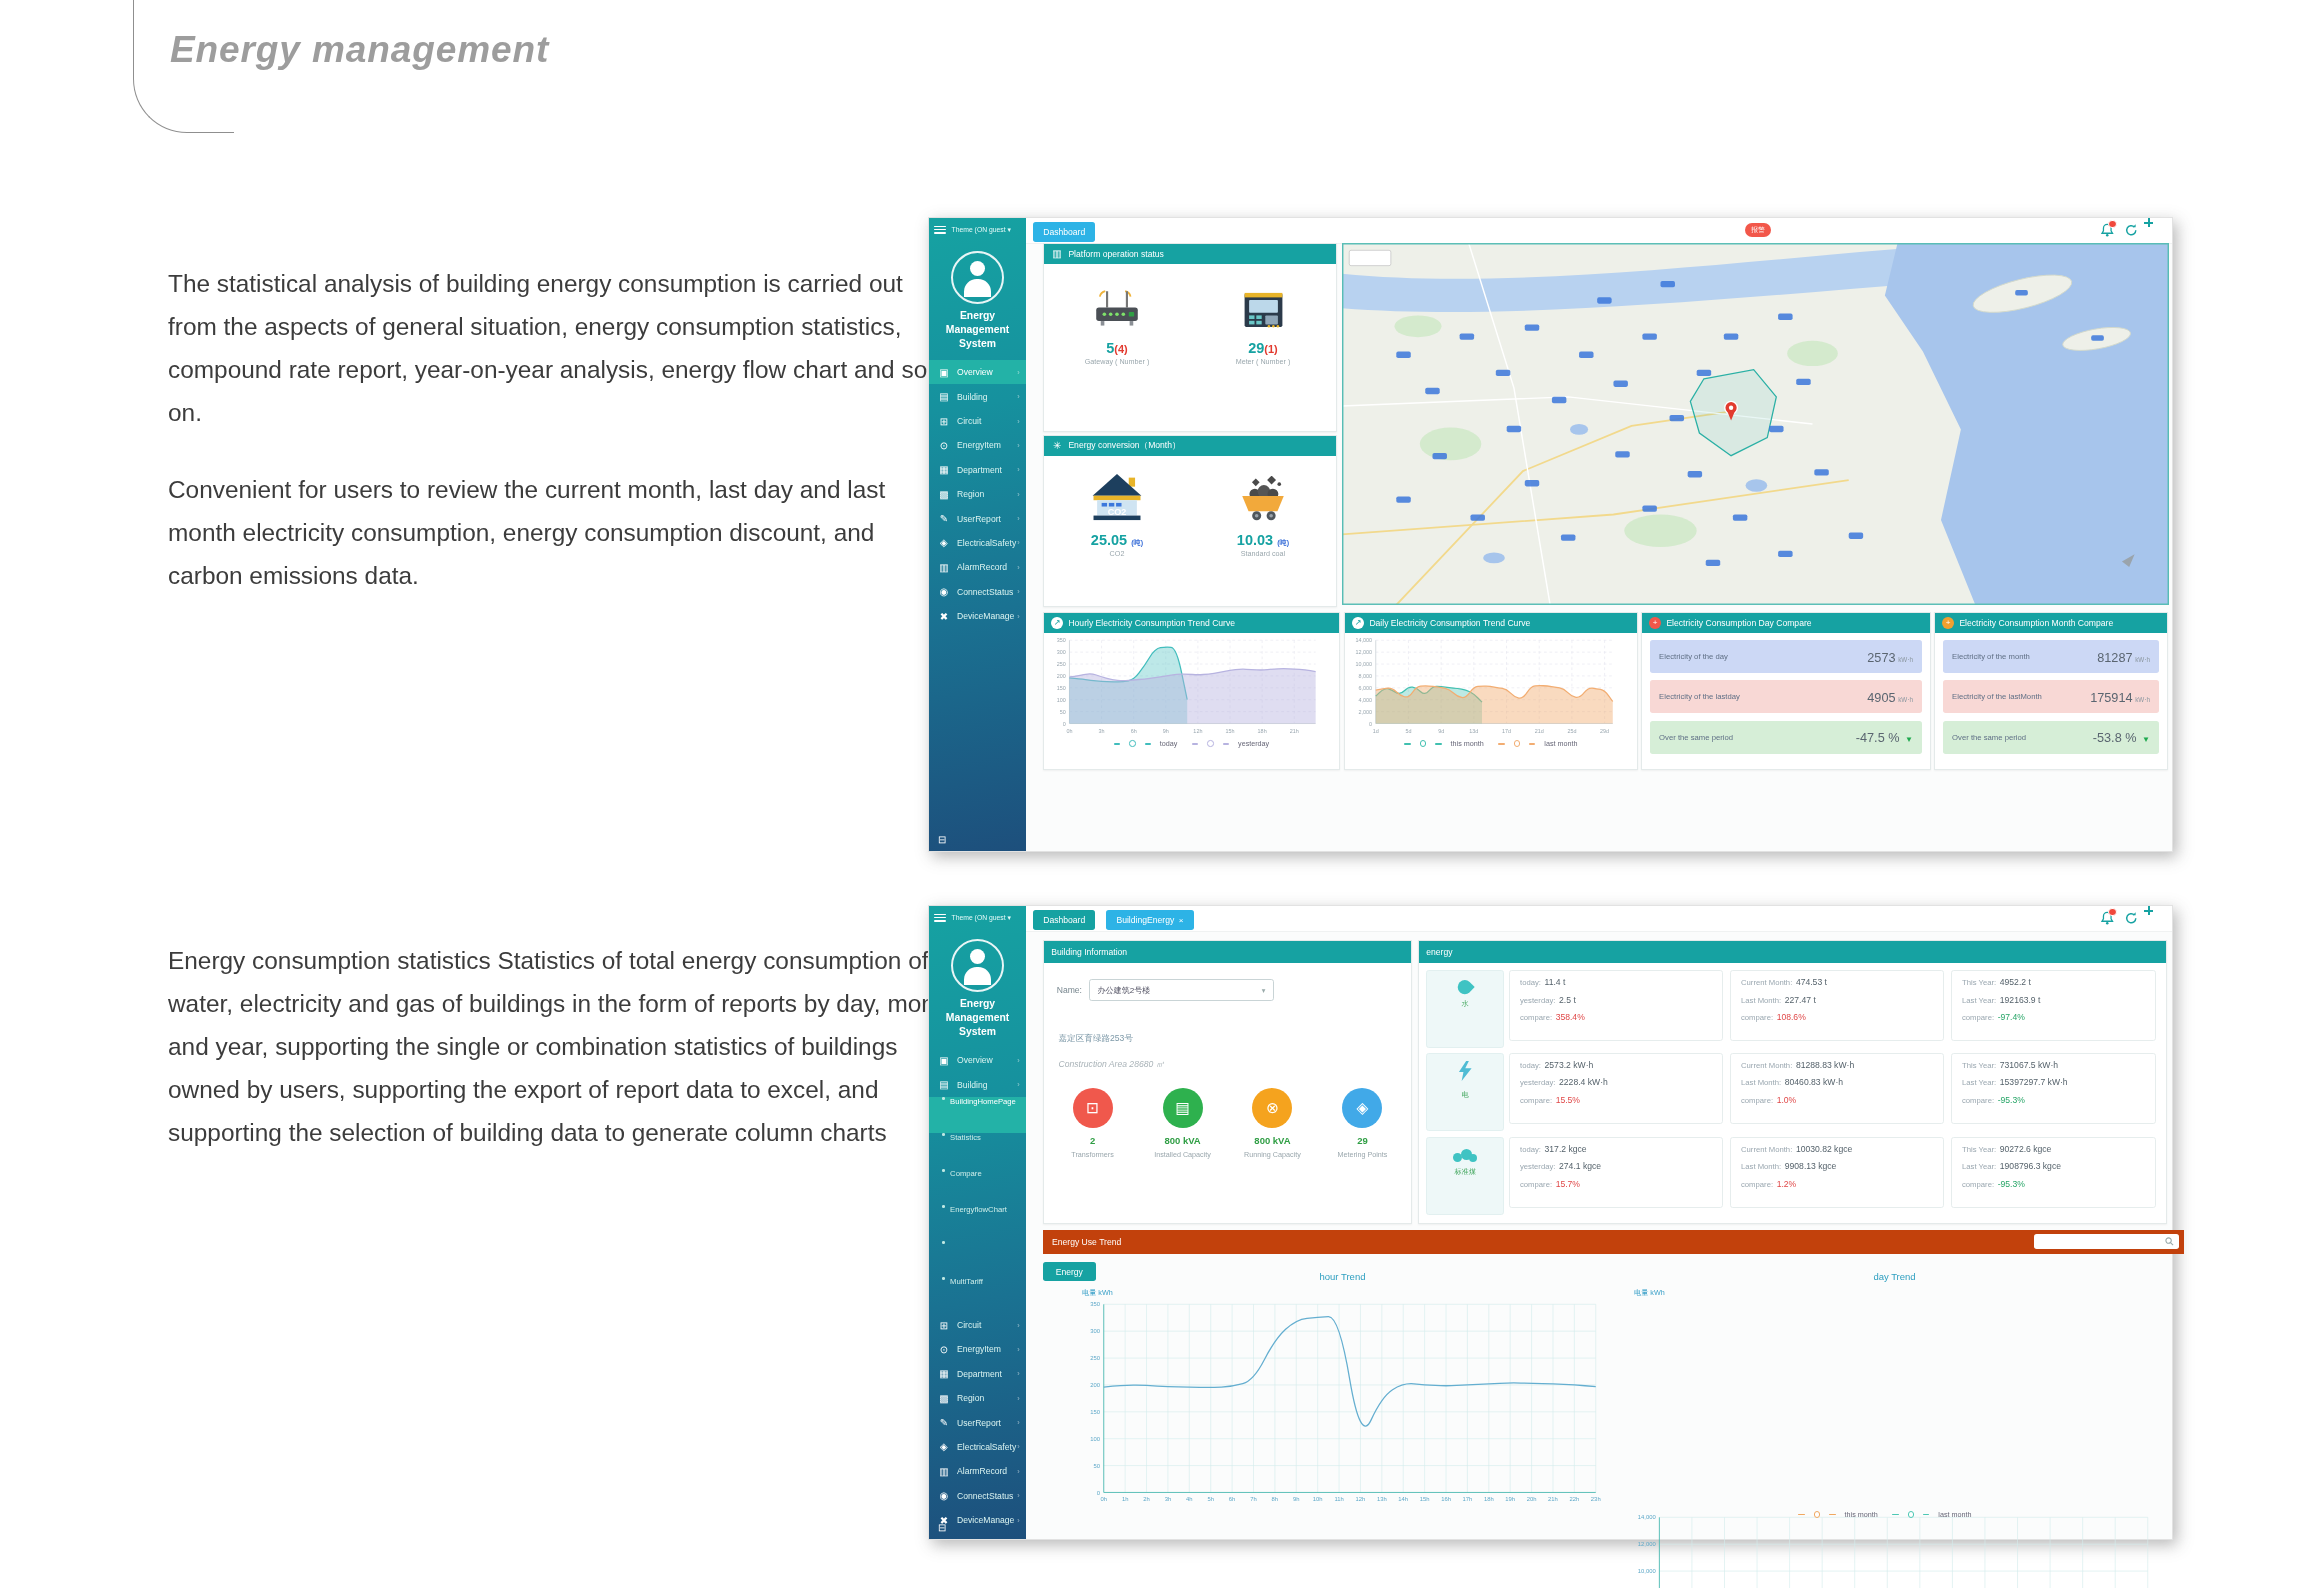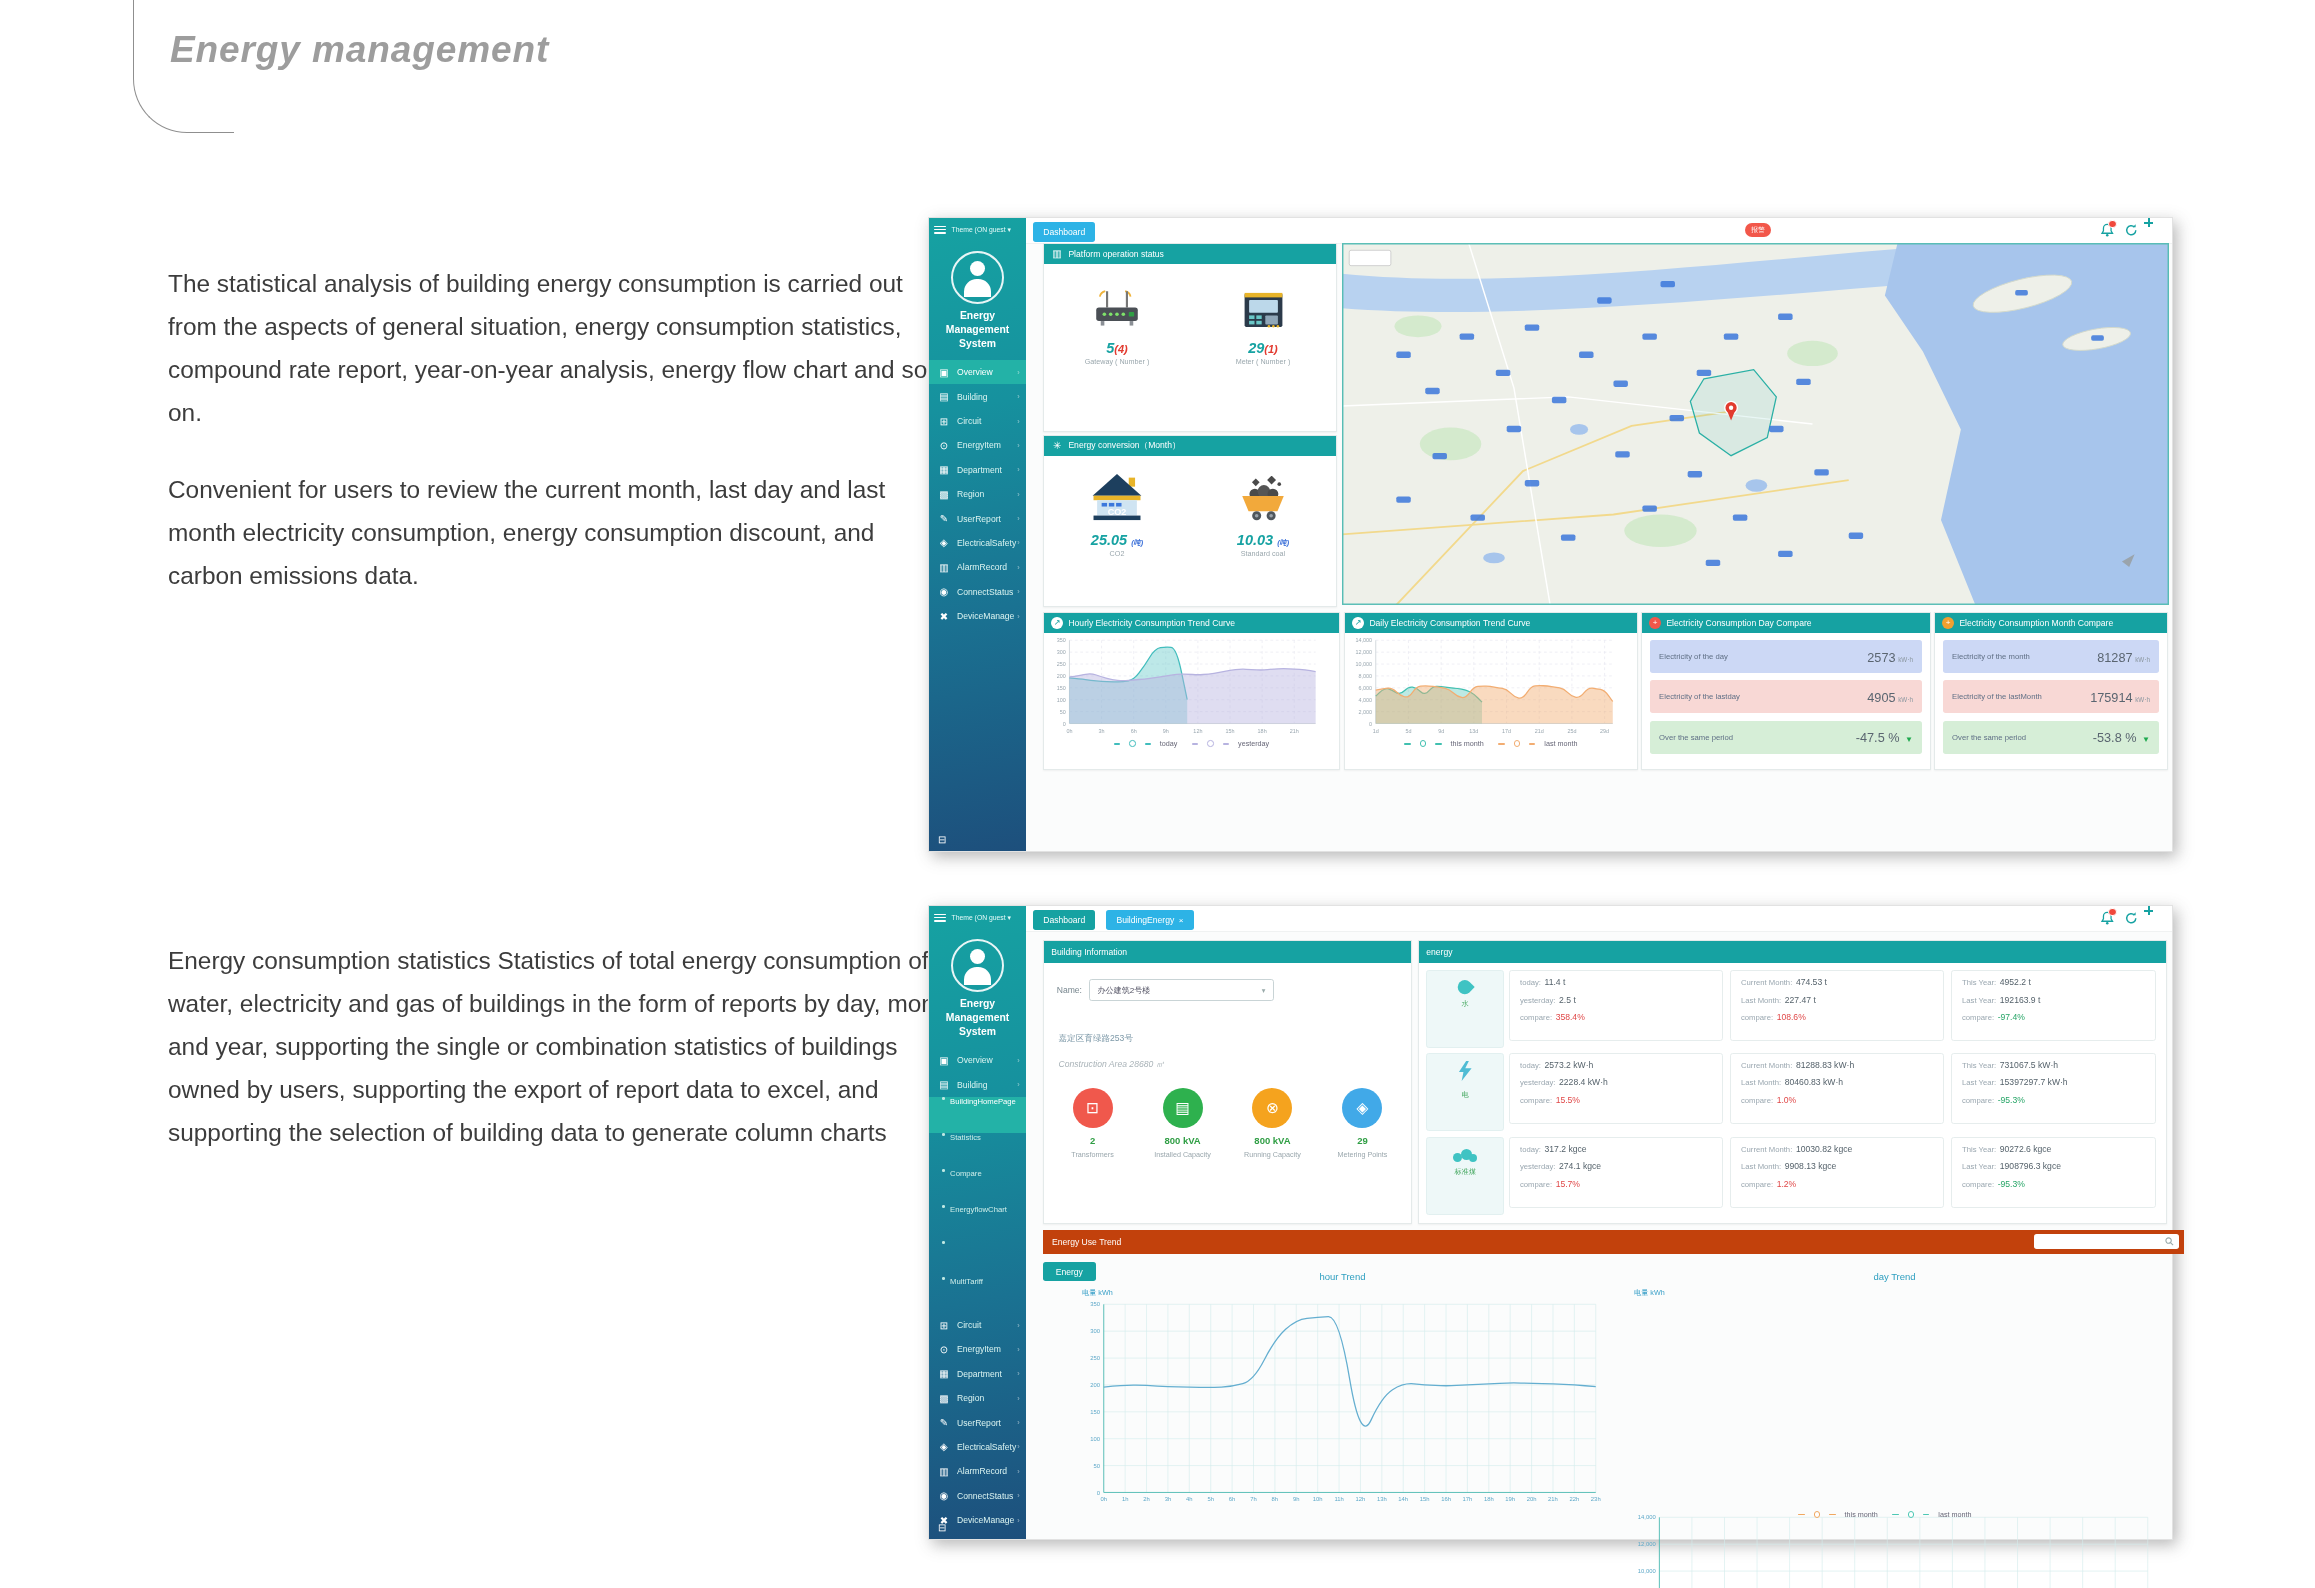--- a/index.html
+++ b/index.html
@@ -59,21 +59,21 @@
   .panel{position:absolute;background:#fff;border:0.9px solid #e4eaea;box-shadow:0 0.9px 1.8px rgba(0,0,0,.05);}
   .phead{height:20px;background:#16a2a2;color:#fff;font-size:8.6px;display:flex;align-items:center;gap:5.4px;padding:0 7.2px;}
   .pico{width:11.8px;height:11.8px;border-radius:50%;background:#fff;color:#16a2a2;font-size:8.1px;line-height:11.8px;text-align:center;flex:0 0 11.8px;}
   .pico.red{background:#f2574a;color:#fff;}
   .pico.orange{background:#f0a030;color:#fff;}
   .pico.plain{background:transparent;color:#fff;font-size:10px;}
 
   .stat-row{display:flex;justify-content:space-around;padding-top:14.5px;}
   .stat{width:131px;text-align:center;}
   .stat .icn{height:52px;display:flex;align-items:flex-end;justify-content:center;}
-  .stat .val{margin-top:9px;font-size:14.5px;font-weight:bold;color:#16a2a2;font-style:italic;}
+  .stat .val{margin-top:9px;font-size:14.5px;font-weight:bold;color:#16a2a2;}
   .stat .val .paren{color:#e23b30;font-size:11px;font-weight:bold;}
   .stat .val .unit{color:#3a6fd8;font-size:7.2px;font-weight:bold;}
   .stat .lbl{margin-top:1px;font-size:7.2px;color:#9aa7ad;}
 
   .cmp-row{height:33px;margin:7.2px 8.1px 0 8.1px;border-radius:2.7px;display:flex;align-items:center;justify-content:space-between;padding:0 9px;}
   .cmp-row .lb{font-size:7.7px;color:#5f6f85;}
   .cmp-row .vv{font-size:12.7px;color:#5a6570;}
   .cmp-row .un{font-size:6.3px;color:#8b97a0;margin-left:2.7px;}
   .cmp-row .ar{color:#1fa94e;font-size:8.1px;margin-left:5.4px;}
   .cmp-blue{background:#ccd8f5;}

